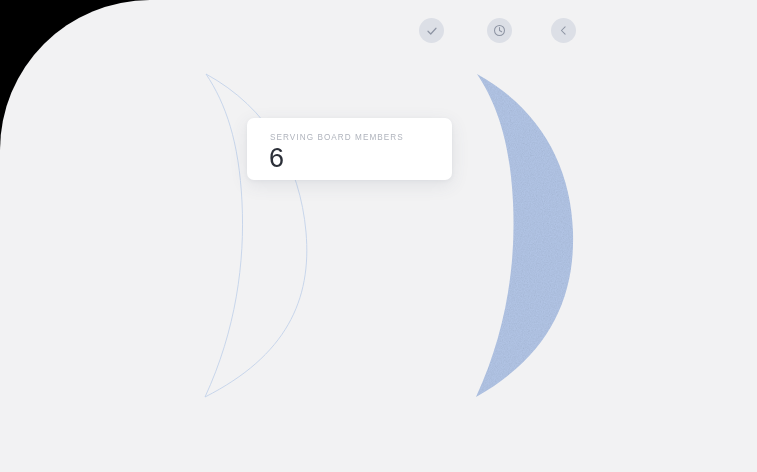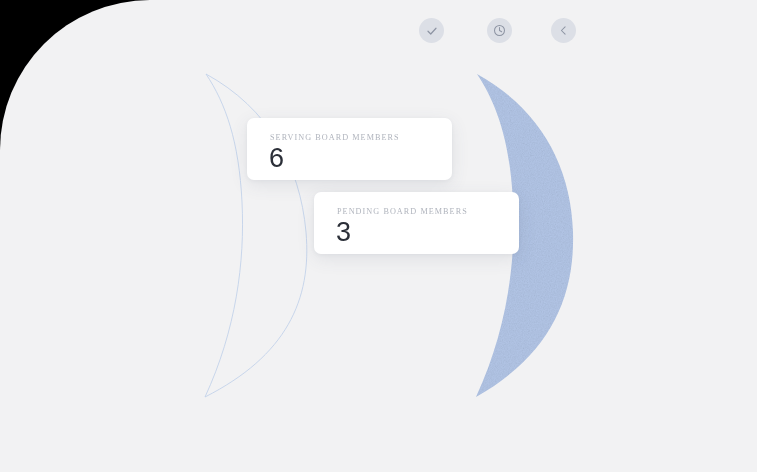--- a/index.html
+++ b/index.html
@@ -53,21 +53,21 @@
 
   .card-label {
     position: absolute;
     left: 23px;
     top: 15px;
     font-size: 8.2px;
     letter-spacing: 1.05px;
     color: #b0b4bd;
     text-transform: uppercase;
     white-space: nowrap;
-    font-family: Liberation Serif, serif;
+    font-family: Liberation Sans, sans-serif;
   }
 
   .card-value {
     position: absolute;
     left: 22px;
     top: 24px;
     font-size: 27px;
     font-weight: 300;
     color: #2b2f38;
     font-family: "Liberation Sans", sans-serif;
@@ -157,24 +157,20 @@
                C 507 330 516 262 513 202
                C 510 142 497 104 477 74 Z" fill="#b3c6e7"></path>
     </g>
   </svg>
 
   <div class="card" id="card-serving">
     <div class="card-label">SERVING BOARD MEMBERS</div>
     <div class="card-value">6</div>
   </div>
 
-  <div class="card" id="card-pending">
-    <div class="card-label">PENDING BOARD MEMBERS</div>
-    <div class="card-value">3</div>
-  </div>
 
 
   <div class="badge badge-pos-1">
     <span>
       <svg width="12" height="12" viewBox="0 0 24 24" fill="none" stroke="#8d94a3" stroke-width="2.4" stroke-linecap="round" stroke-linejoin="round">
         <polyline points="4,12.5 9.5,18 20,6.5"></polyline>
       </svg>
     </span>
   </div>
 

